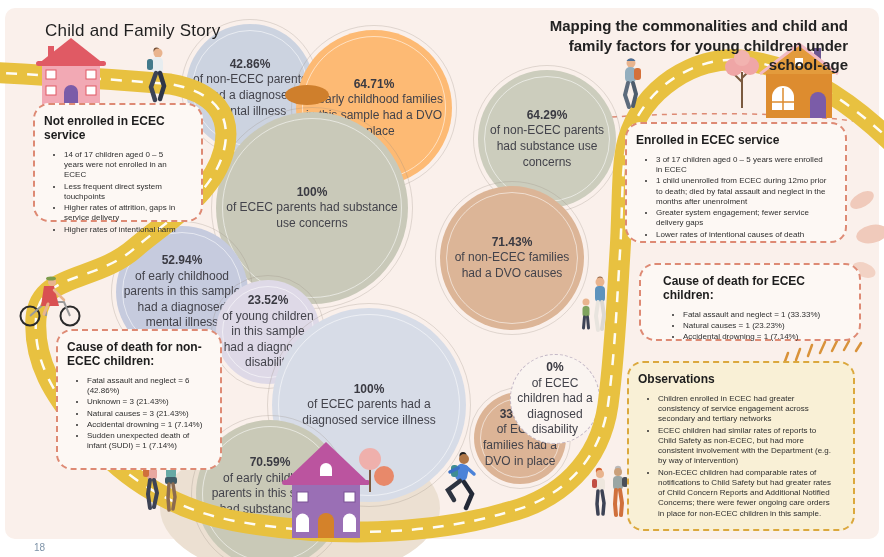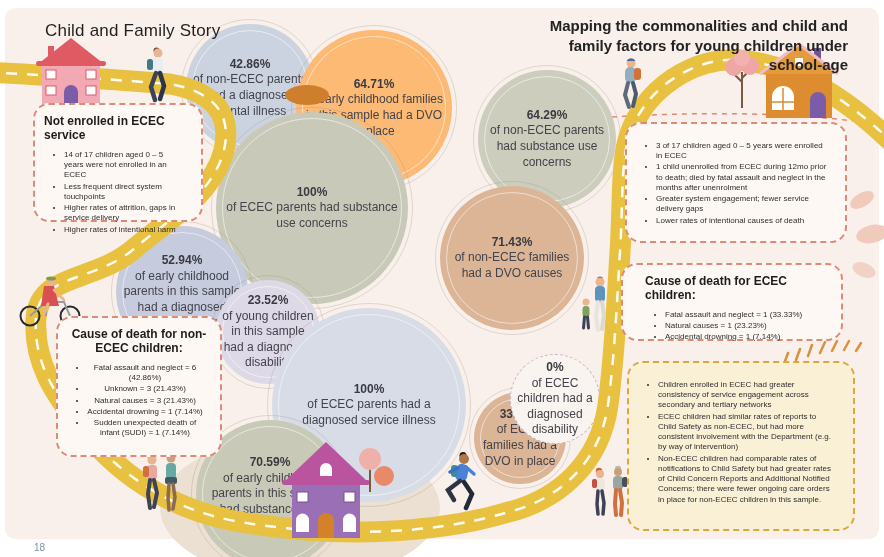--- a/index.html
+++ b/index.html
@@ -35,23 +35,23 @@
   .c10{left:510px;top:354px;width:88px;height:88px;background:#faf4f0;border:1.5px dashed #c3b7c6;}
   .c10::before,.c10::after{display:none;}
 
   
   .info-box{position:absolute;background:#fdf8f4;border:2px dashed #de8a74;border-radius:16px;
     padding:9px 9px 7px 9px;box-sizing:border-box;z-index:5;}
   .info-box h3{margin:0 0 2px 0;font-size:12px;color:#1d1d1d;}
   .info-box ul{margin:8px;padding-left:12px;}
   .info-box li{font-size:8px;color:#2e2e2e;line-height:1.28;margin:0 0 1px 0;}
   .b-not-enrolled{left:33px;top:103px;width:170px;height:119px;}
-  .b-cause-non{left:56px;top:316px;width:166px;height:141px;text-align:center;}
+  .b-cause-non{left:56px;top:329px;width:166px;height:141px;}
   .b-enrolled{left:625px;top:122px;width:222px;height:121px;}
-  .b-cause-ecec{left:621px;top:263px;width:222px;height:78px;padding-left:22px;}
+  .b-cause-ecec{left:639px;top:263px;width:222px;height:78px;padding-left:22px;}
   .b-obs{left:627px;top:361px;width:228px;height:170px;background:#f9f0d6;border-color:#dba83d;}
 
   .illus{position:absolute;z-index:4;}
 </style>
 </head>
 <body>
 
 <div class="pink-bg"></div>
 
 <svg class="layer z1" viewBox="0 0 884 557">
@@ -271,38 +271,40 @@
   <ul>
     <li>Fatal assault and neglect = 6 (42.86%)</li>
     <li>Unknown = 3 (21.43%)</li>
     <li>Natural causes = 3 (21.43%)</li>
     <li>Accidental drowning = 1 (7.14%)</li>
     <li>Sudden unexpected death of infant (SUDI) = 1 (7.14%)</li>
   </ul>
 </div>
 
 <div class="info-box b-enrolled">
+  <h3>Enrolled in ECEC service</h3>
   <ul>
     <li>3 of 17 children aged 0 – 5 years were enrolled in ECEC</li>
     <li>1 child unenrolled from ECEC during 12mo prior to death; died by fatal assault and neglect in the months after unenrolment</li>
     <li>Greater system engagement; fewer service delivery gaps</li>
     <li>Lower rates of intentional causes of death</li>
   </ul>
 </div>
 
 <div class="info-box b-cause-ecec">
   <h3>Cause of death for ECEC children:</h3>
   <ul>
     <li>Fatal assault and neglect = 1 (33.33%)</li>
     <li>Natural causes = 1 (23.23%)</li>
     <li>Accidental drowning = 1 (7.14%)</li>
   </ul>
 </div>
 
 <div class="info-box b-obs">
+  <h3>Observations</h3>
   <ul>
     <li>Children enrolled in ECEC had greater consistency of service engagement across secondary and tertiary networks</li>
     <li>ECEC children had similar rates of reports to Child Safety as non-ECEC, but had more consistent involvement with the Department (e.g. by way of intervention)</li>
     <li>Non-ECEC children had comparable rates of notifications to Child Safety but had greater rates of Child Concern Reports and Additional Notified Concerns; there were fewer ongoing care orders in place for non-ECEC children in this sample.</li>
   </ul>
 </div>
 
 <h1 class="title">Child and Family Story</h1>
 <div class="subtitle">Mapping the commonalities and child and family factors for young children under school-age</div>
 <div class="page-num">18</div>

